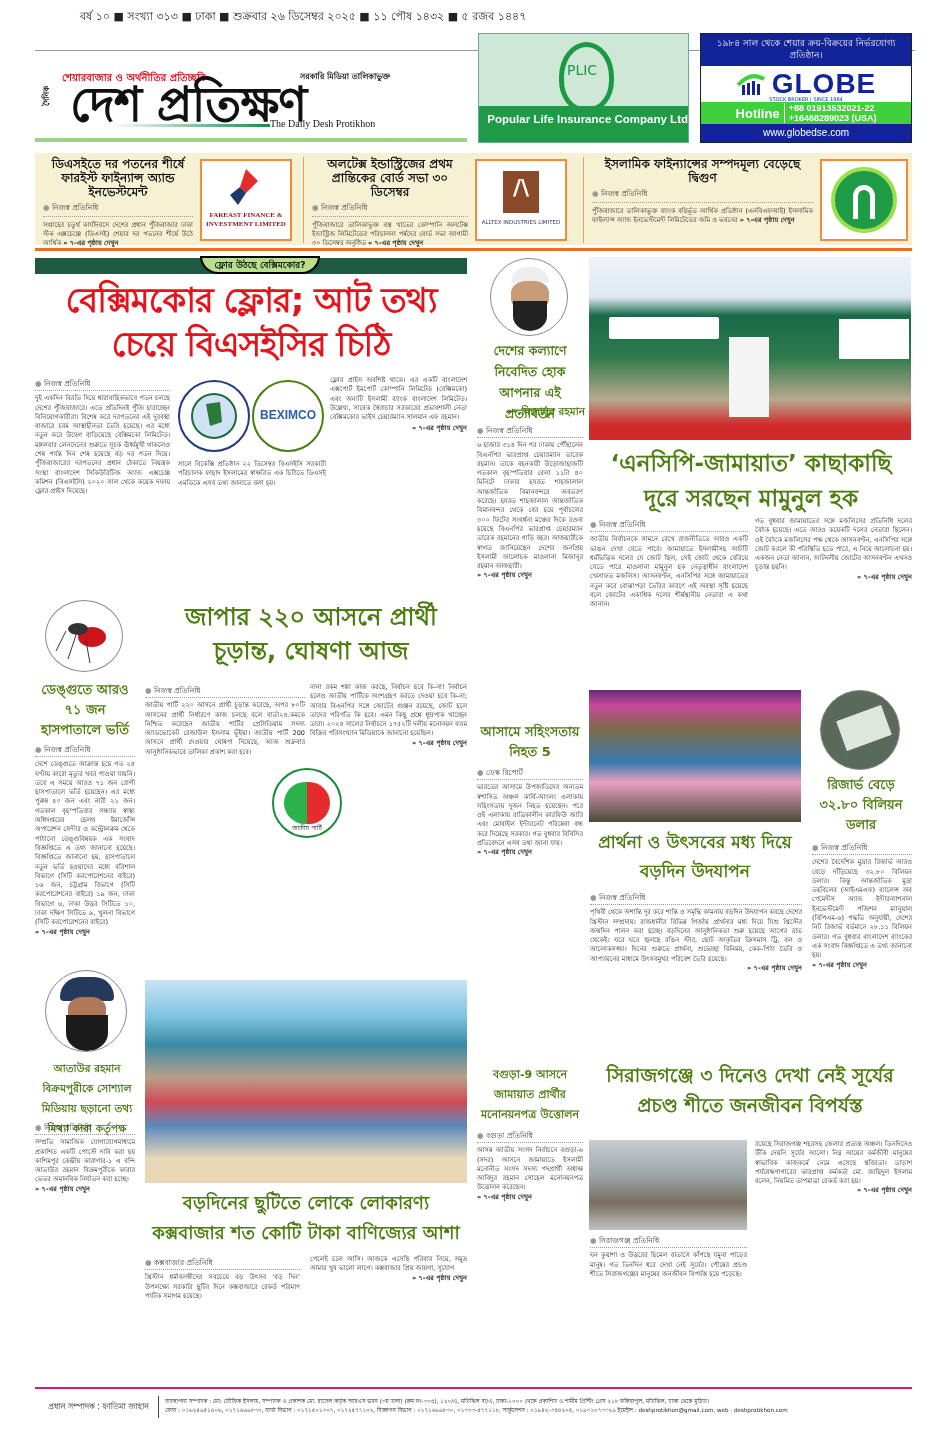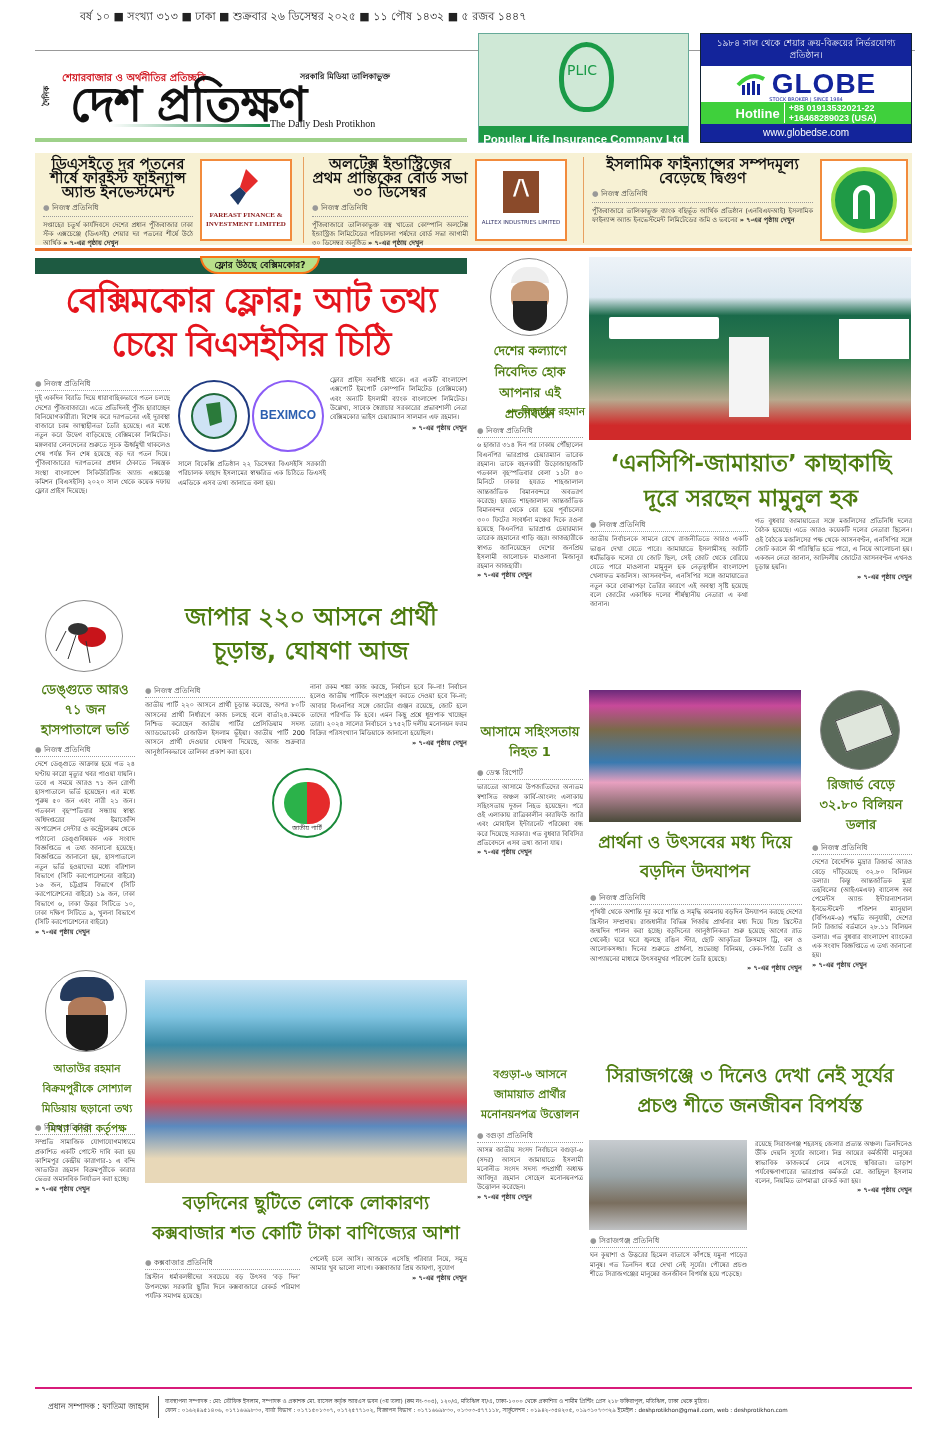--- a/index.html
+++ b/index.html
@@ -8,40 +8,40 @@
 .dateline{left:80px;top:8px;font-size:11px;color:#222;white-space:nowrap}
 .hr1{left:35px;top:50px;width:880px;height:1px;background:#999}
 .tagline{left:62px;top:70px;font-size:10px;color:#d0121b;font-weight:bold}
 .govt{left:300px;top:70px;font-size:8px;color:#111;font-weight:bold}
 .brand{left:70px;top:77px;font-size:48px;font-weight:bold;letter-spacing:-1px;color:#111;font-family:"DejaVu Serif",serif;line-height:54px}
 .brand-en{left:270px;top:118px;font-size:10px;font-family:"Liberation Serif",serif;color:#111}
 .greenbar{left:35px;top:138px;width:432px;height:4px;background:#9ed18a}
 .greenline{left:110px;top:124px;width:160px;height:3px;background:linear-gradient(90deg,#fff,#1a8a4a)}
 .ad1{left:478px;top:33px;width:211px;height:110px;background:#cfe8d6;border:1px solid #6a9}
 .ad1 .logo{position:absolute;left:80px;top:8px;width:55px;height:70px;border:5px solid #1a9a47;border-radius:50% 50% 45% 45%}
-.ad1 .name{position:absolute;left:0;bottom:0;width:100%;height:16px;background:#1f9a46;color:#fff;font-family:"Liberation Sans",sans-serif;font-weight:bold;font-size:11.5px;text-align:center;line-height:26px}
+.ad1 .name{position:absolute;left:0;bottom:0;width:100%;height:36px;background:#1f9a46;color:#fff;font-family:"Liberation Sans",sans-serif;font-weight:bold;font-size:11.5px;text-align:right;line-height:26px}
 .ad2{left:700px;top:33px;width:212px;height:110px;background:#fff;border:1px solid #123}
 .ad2 .top{height:32px;background:#13249b;color:#fff;font-size:9px;text-align:center;padding-top:3px;line-height:12px}
 .ad2 .mid{height:36px;display:flex;align-items:center;justify-content:center;gap:6px}
 .ad2 .globe{font-family:"Liberation Sans",sans-serif;font-size:28px;font-weight:bold;color:#13249b;letter-spacing:1px}
 .ad2 .since{font-size:5px;color:#13249b;text-align:center;margin-top:-6px}
 .ad2 .hot{height:22px;background:#3fd03c;color:#fff;font-family:"Liberation Sans",sans-serif;font-size:9px;display:flex;align-items:center;justify-content:center;gap:4px;font-weight:bold}
 .ad2 .hot .lbl{font-size:13px}
 .ad2 .web{height:18px;background:#13249b;color:#fff;font-family:"Liberation Sans",sans-serif;font-size:10px;text-align:center;line-height:18px}
 .strip{left:35px;top:153px;width:877px;height:92px;background:#f7f1d4}
 .strip-item{position:absolute;top:4px;height:86px}
-.strip-h{font-size:15px;font-weight:bold;text-align:center;line-height:14px}
+.strip-h{font-size:12px;font-weight:bold;text-align:center;line-height:14px}
 .byline{font-size:7.5px;color:#333;margin-top:3px;padding-bottom:2px;border-bottom:1px dotted #999}
 .byline:before{content:"● ";color:#999}
 .smalltext{font-size:6.5px;line-height:9px;color:#222;margin-top:4px;text-align:justify}
 .more{font-size:6.5px;font-weight:bold;white-space:nowrap}
 .logobox{position:absolute;top:6px;width:92px;height:82px;border:2px solid #f28b3c;background:#fff;text-align:center}
 .orangebar{left:35px;top:248px;width:877px;height:3px;background:#e86f2a}
 .kicker{left:35px;top:258px;width:432px;height:16px;background:#1d5a41}
-.kicker .pill{position:absolute;left:165px;top:-2px;width:120px;height:18px;background:#b8e08a;border-radius:0 0 40px 40px;border:2px solid #f97316;font-size:9px;text-align:center;line-height:15px;font-weight:bold}
+.kicker .pill{position:absolute;left:165px;top:-2px;width:120px;height:18px;background:#b8e08a;border-radius:0 0 40px 40px;border:2px solid #000000;font-size:9px;text-align:center;line-height:15px;font-weight:bold}
 .lead-h{left:35px;top:278px;width:432px;text-align:center;color:#e5141c;font-size:34px;line-height:44px;font-weight:bold;letter-spacing:-1px}
 .col{position:absolute;font-size:6.5px;line-height:9.3px;color:#222;text-align:justify}
 .circle{position:absolute;border-radius:50%;border:1px solid #888;background:#fff;overflow:hidden}
 .photo{position:absolute;overflow:hidden}
 .h2{position:absolute;text-align:center;font-weight:bold;color:#4d7c0f}
 .footer-line{left:35px;top:1387px;width:877px;height:2px;background:#d81b7a}
 .footer-ed{left:48px;top:1400px;font-size:8px;color:#222}
 .footer-sep{left:158px;top:1396px;width:1px;height:22px;background:#444}
 .footer-info{left:165px;top:1397px;font-size:5.6px;line-height:9px;color:#222;white-space:nowrap}
 </style>
@@ -130,21 +130,21 @@
 <div class="col" style="left:35px;top:376px;width:135px">
   <div class="byline">নিজস্ব প্রতিনিধি</div>
   <div style="margin-top:3px">দুই একদিন বিরতি দিয়ে ধারাবাহিকভাবে পতন চলছে দেশের পুঁজিবাজারে। এতে প্রতিদিনই পুঁজি হারাচ্ছেন বিনিয়োগকারীরা। বিশেষ করে দরপতনের এই দুরবস্থা বাজারে চরম আস্থাহীনতা তৈরি হয়েছে। এর মধ্যে নতুন করে উদ্বেগ বাড়িয়েছে বেক্সিমকো লিমিটেড। মঙ্গলবার লেনদেনের শুরুতে সূচক ঊর্ধ্বমুখী থাকলেও শেষ পর্যন্ত দিন শেষ হয়েছে বড় দর পতন দিয়ে। পুঁজিবাজারের দরপতনের প্রধান ঠেকাতে নিয়ন্ত্রক সংস্থা বাংলাদেশ সিকিউরিটিজ অ্যান্ড এক্সচেঞ্জ কমিশন (বিএসইসি) ২০২০ সাল থেকে কয়েক দফায় ফ্লোর প্রাইস দিয়েছে।</div>
 </div>
 <div class="circle" style="left:178px;top:380px;width:72px;height:72px;border:2px solid #1f3a80">
   <svg width="68" height="68" viewBox="0 0 68 68">
       <circle cx="34" cy="34" r="22" fill="#cfe3f5" stroke="#1f6a3a" stroke-width="2"></circle>
       <path d="M26 22 L40 20 L42 40 L30 44 Z" fill="#2a7a3a"></path>
     </svg>
 </div>
-<div class="circle" style="left:252px;top:380px;width:72px;height:72px;border:2px solid #8b5cf6">
+<div class="circle" style="left:252px;top:380px;width:72px;height:72px;border:2px solid #4d7c0f">
   <div style="margin-top:26px;text-align:center;font-family:'Liberation Sans',sans-serif;font-weight:bold;color:#2b5fb0;font-size:12px">BEXIMCO</div>
 </div>
 <div class="col" style="left:178px;top:460px;width:148px">সালে বিকেক্সি প্রতিষ্ঠান ২২ ডিসেম্বর বিএসইসি সরকারী পরিচালক ফাহাদ ইসলামের স্বাক্ষরিত এক চিঠিতে ডিএসই এমডিকে এসব তথ্য জানাতে বলা হয়।</div>
 <div class="col" style="left:330px;top:376px;width:137px">
   <span>ফ্লোর প্রাইস অবশিষ্ট থাকে। এর একটি বাংলাদেশ এক্সপোর্ট ইমপোর্ট কোম্পানি লিমিটেড (বেক্সিমকো) এবং অন্যটি ইসলামী ব্যাংক বাংলাদেশ লিমিটেড। উল্লেখ্য, সাবেক স্বৈরাচার সরকারের প্রভাবশালী নেতা বেক্সিমকোর ভাইস চেয়ারম্যান সালমান এফ রহমান।</span>
   <div class="more" style="text-align:right;margin-top:2px">» ৭-এর পৃষ্ঠায় দেখুন</div>
 </div>
 
 <div class="circle" style="left:490px;top:258px;width:78px;height:78px">
   <div style="position:absolute;left:20px;top:8px;width:38px;height:16px;background:#eee;border-radius:20px 20px 0 0"></div>
@@ -221,21 +221,21 @@
 <div class="h2" style="left:145px;top:1188px;width:322px;font-size:18px;line-height:30px">বড়দিনের ছুটিতে লোকে লোকারণ্য কক্সবাজার শত কোটি টাকা বাণিজ্যের আশা</div>
 <div class="col" style="left:145px;top:1255px;width:155px">
   <div class="byline">কক্সবাজার প্রতিনিধি</div>
   <div style="margin-top:3px">খ্রিস্টান ধর্মাবলম্বীদের সবচেয়ে বড় উৎসব ‘বড় দিন’ উপলক্ষ্যে সরকারি ছুটির দিনে কক্সবাজারে রেকর্ড পরিমাণ পর্যটক সমাগম হয়েছে।</div>
 </div>
 <div class="col" style="left:310px;top:1255px;width:157px">
   <span>পেলেই চলে আসি। আজকে এসেছি পরিবার নিয়ে, সমুদ্র আমার খুব ভালো লাগে। কক্সবাজার প্রিয় জায়গা, সুযোগ</span>
   <div class="more" style="text-align:right">» ৭-এর পৃষ্ঠায় দেখুন</div>
 </div>
 
-<div class="h2" style="left:475px;top:722px;width:110px;font-size:13px;line-height:20px">আসামে সহিংসতায় নিহত 1</div>
+<div class="h2" style="left:475px;top:722px;width:110px;font-size:13px;line-height:20px">আসামে সহিংসতায় নিহত 5</div>
 <div class="col" style="left:477px;top:765px;width:106px">
   <div class="byline">ডেস্ক রিপোর্ট</div>
   <div style="margin-top:3px">ভারতের আসামে উপজাতিদের অন্যতম স্বশাসিত অঞ্চল কার্বি-আংলং এলাকায় সহিংসতায় দুজন নিহত হয়েছেন। পরে ওই এলাকায় রাত্রিকালীন কারফিউ জারি এবং মোবাইল ইন্টারনেট পরিষেবা বন্ধ করে দিয়েছে সরকার। গত বুধবার বিবিসির প্রতিবেদনে এসব তথ্য জানা যায়।</div>
   <div class="more">» ৭-এর পৃষ্ঠায় দেখুন</div>
 </div>
 
 <div class="photo" style="left:589px;top:690px;width:212px;height:132px;background:linear-gradient(180deg,#6a2a7a 0%,#c84a9a 12%,#7a6a4a 30%,#3a7ab0 55%,#e8a0c0 70%,#4a4a3a 100%)"></div>
 <div class="h2" style="left:589px;top:828px;width:212px;font-size:17px;line-height:29px">প্রার্থনা ও উৎসবের মধ্য দিয়ে বড়দিন উদযাপন</div>
 <div class="col" style="left:590px;top:890px;width:212px">
   <div class="byline">নিজস্ব প্রতিনিধি</div>
@@ -246,21 +246,21 @@
 <div class="circle" style="left:820px;top:690px;width:80px;height:80px;background:#5a6a5a">
   <div style="position:absolute;left:18px;top:20px;width:50px;height:34px;background:#dfe6dc;transform:rotate(-20deg);border:1px solid #444"></div>
 </div>
 <div class="h2" style="left:810px;top:775px;width:102px;font-size:13px;line-height:20px">রিজার্ভ বেড়ে ৩২.৮০ বিলিয়ন ডলার</div>
 <div class="col" style="left:812px;top:840px;width:100px">
   <div class="byline">নিজস্ব প্রতিনিধি</div>
   <div style="margin-top:3px">দেশের বৈদেশিক মুদ্রার রিজার্ভ আরও বেড়ে দাঁড়িয়েছে ৩২.৮০ বিলিয়ন ডলার। কিন্তু আন্তর্জাতিক মুদ্রা তহবিলের (আইএমএফ) ব্যালেন্স অব পেমেন্টস অ্যান্ড ইন্টারন্যাশনাল ইনভেস্টমেন্ট পজিশন ম্যানুয়াল (বিপিএম-৬) পদ্ধতি অনুযায়ী, দেশের নিট রিজার্ভ বর্তমানে ২৮.১১ বিলিয়ন ডলার। গত বুধবার বাংলাদেশ ব্যাংকের এক সংবাদ বিজ্ঞপ্তিতে এ তথ্য জানানো হয়।</div>
   <div class="more">» ৭-এর পৃষ্ঠায় দেখুন</div>
 </div>
 
-<div class="h2" style="left:475px;top:1065px;width:110px;font-size:11px;line-height:20px">বগুড়া-৬ আসনে জামায়াত প্রার্থীর মনোনয়নপত্র উত্তোলন</div>
+<div class="h2" style="left:475px;top:1065px;width:110px;font-size:11px;line-height:20px">বগুড়া-9 আসনে জামায়াত প্রার্থীর মনোনয়নপত্র উত্তোলন</div>
 <div class="col" style="left:477px;top:1128px;width:106px">
   <div class="byline">বগুড়া প্রতিনিধি</div>
   <div style="margin-top:3px">আসন্ন জাতীয় সংসদ নির্বাচনে বগুড়া-৬ (সদর) আসনে জামায়াতে ইসলামী মনোনীত সংসদ সদস্য পদপ্রার্থী অধ্যক্ষ আবিদুর রহমান সোহেল মনোনয়নপত্র উত্তোলন করেছেন।</div>
   <div class="more">» ৭-এর পৃষ্ঠায় দেখুন</div>
 </div>
 
 <div class="h2" style="left:589px;top:1060px;width:322px;font-size:19px;line-height:30px">সিরাজগঞ্জে ৩ দিনেও দেখা নেই সূর্যের প্রচণ্ড শীতে জনজীবন বিপর্যস্ত</div>
 <div class="photo" style="left:589px;top:1140px;width:158px;height:90px;background:linear-gradient(180deg,#c8ccd0 0%,#9aa5a8 40%,#7a6e5e 70%,#c0c2c4 100%)"></div>
 <div class="col" style="left:590px;top:1233px;width:157px">
   <div class="byline">সিরাজগঞ্জ প্রতিনিধি</div>

